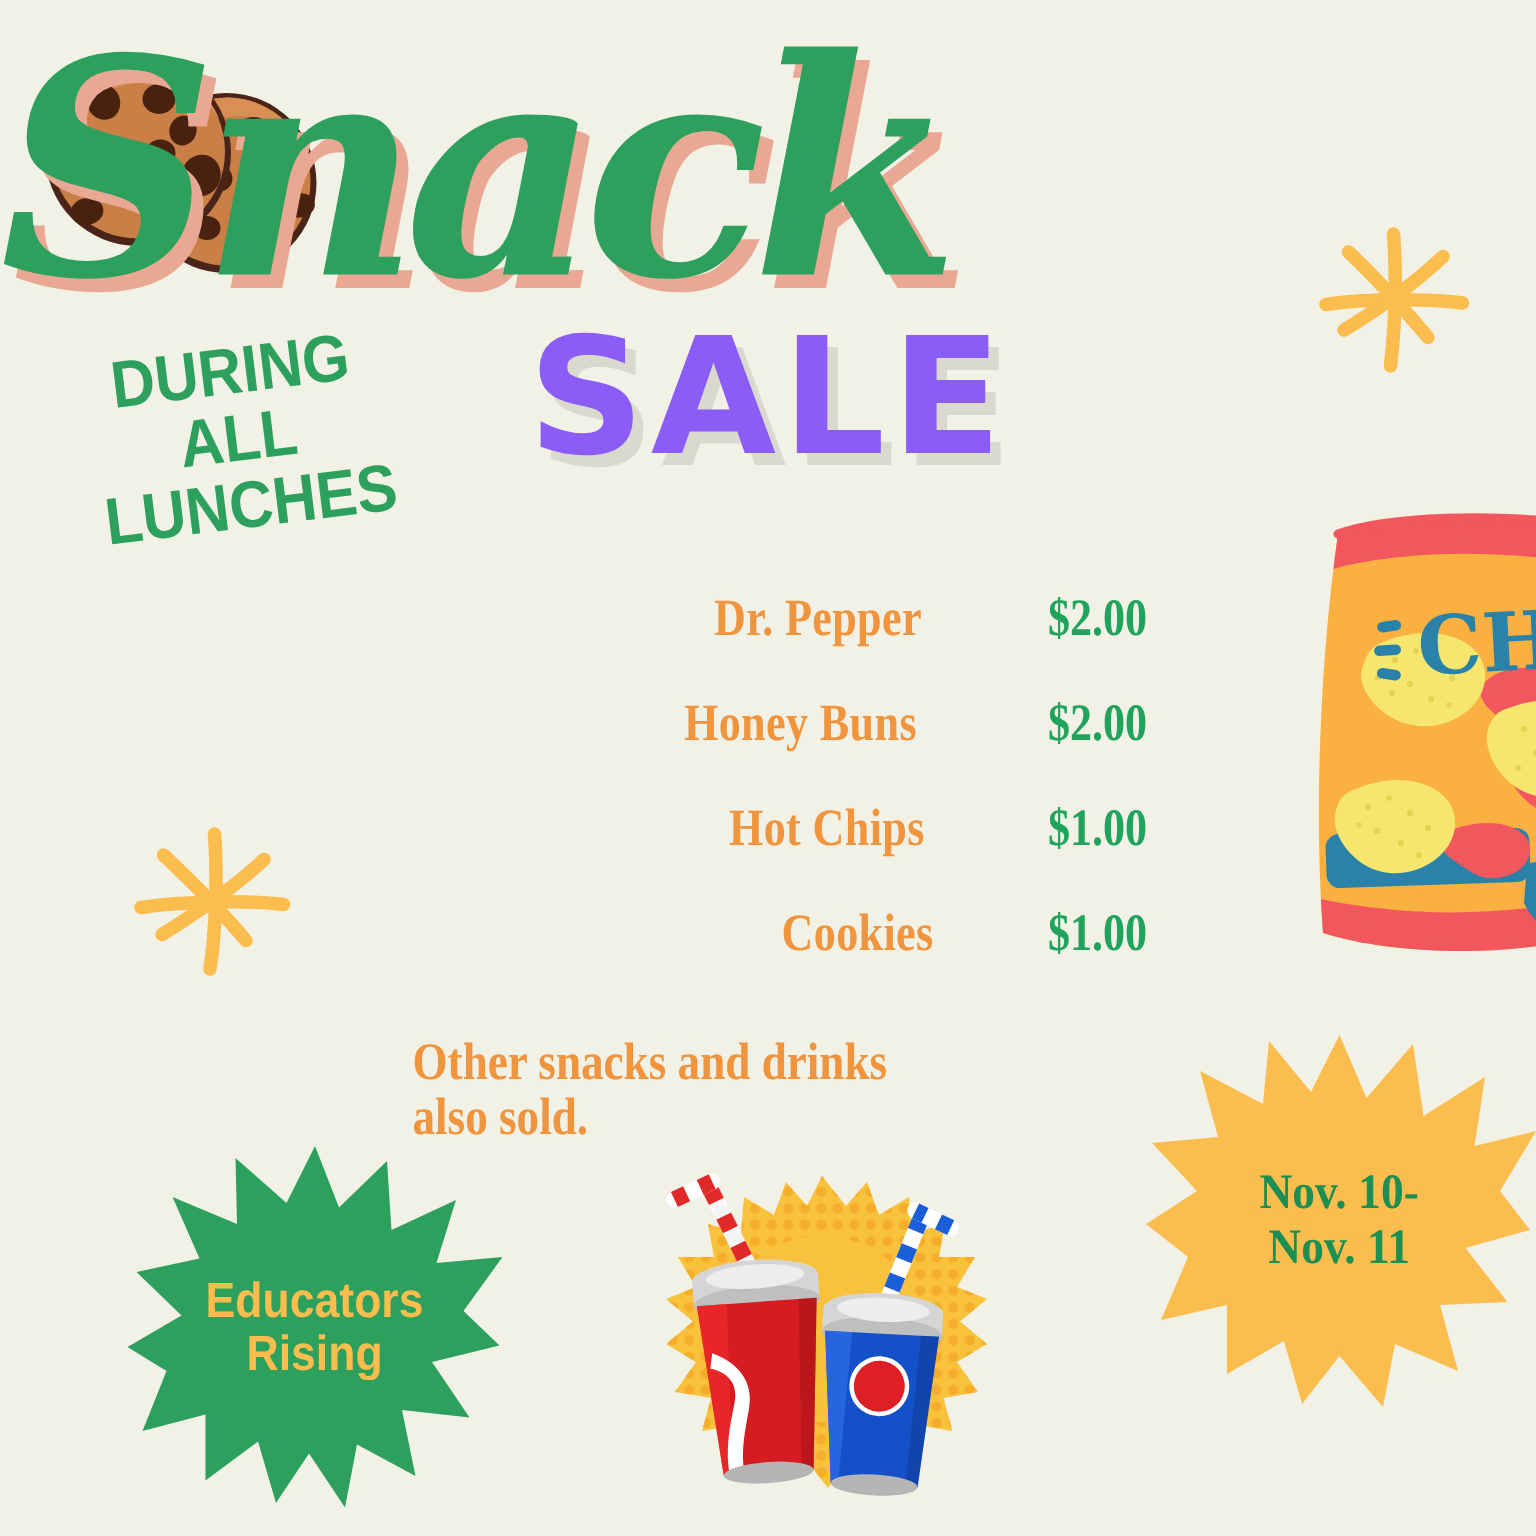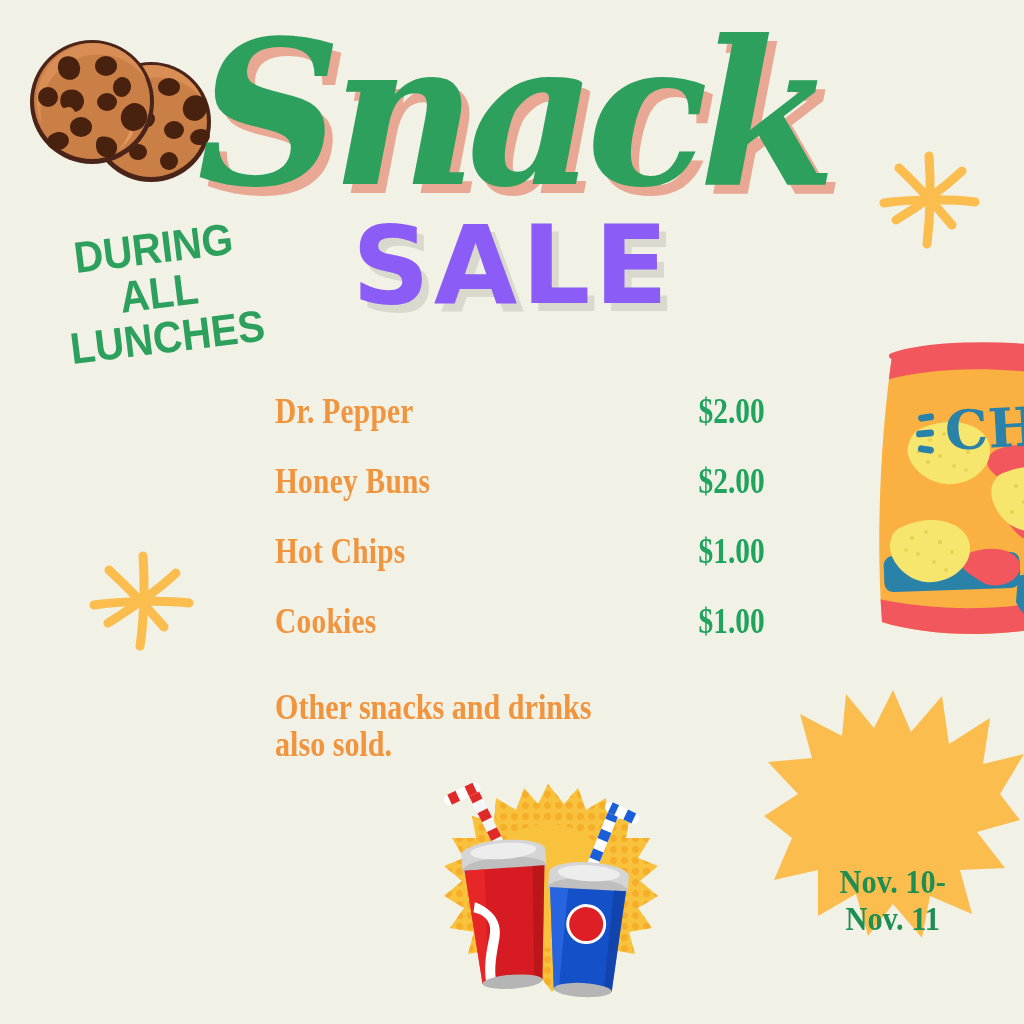--- a/index.html
+++ b/index.html
@@ -14,21 +14,20 @@
     width:1024px;height:1024px;
     background:#F1F1E6;
     overflow:hidden;
   }
 
   
   #title-snack{
     position:absolute;
     left:0; right:0;
     top:14px;
-    text-align:center;
     font-family:"DejaVu Serif", serif;
     font-style:italic;
     font-weight:bold;
     font-size:200px;
     line-height:1;
     letter-spacing:-10px;
     color:#2CA05C;
     text-shadow:8px 9px 0 #E8A893;
     user-select:none;
   }
@@ -64,23 +63,24 @@
   #during span{display:block; transform:scaleX(.92);}
 
   
   #menu{
     position:absolute;
     left:275px; top:392px;
     width:490px;
   }
   .menu-row{
     display:flex;
-    justify-content:space-between;
+    justify-content:flex-end;
     align-items:baseline;
     height:70px;
+    gap:45px;
   }
   .menu-name{
     font-family:"Liberation Serif", serif;
     font-weight:bold;
     font-size:35px;
     color:#F0943E;
     transform:scaleX(.84);
     transform-origin:left center;
     letter-spacing:.3px;
   }
@@ -102,21 +102,21 @@
     line-height:1.05;
     color:#F0943E;
     transform:scaleX(.86);
     transform-origin:left top;
   }
 
   
   .badge{
     position:absolute;
     display:flex;
-    align-items:flex-end;
+    align-items:center;
     justify-content:center;
     text-align:center;
   }
   .badge svg{position:absolute; inset:0; width:100%; height:100%;}
   .badge .badge-text{position:relative; z-index:2;}
 
   #badge-educators{
     left:85px; top:762px;
     width:250px; height:245px;
   }
@@ -304,20 +304,29 @@
       <div class="menu-name">Hot Chips</div>
       <div class="menu-price">$1.00</div>
     </div>
     <div class="menu-row">
       <div class="menu-name">Cookies</div>
       <div class="menu-price">$1.00</div>
     </div>
   </div>
   <div id="menu-note">Other snacks and drinks also sold.</div>
 
+  <div class="badge" id="badge-educators">
+    <svg viewBox="0 0 250 245" preserveAspectRatio="none">
+      <polygon fill="#2CA05C" points="125,2 141,43 173,12 176,58 219,38 206,80 250,76 224,112 248,135 203,146 228,183 183,178 192,222 153,201 145,243 121,207 99,240 87,199 52,225 52,181 10,192 26,152 0,136 36,115 6,86 48,77 30,36 73,54 72,10 106,40"></polygon>
+    </svg>
+    <div class="badge-text">
+      <div>Educators</div>
+      <div>Rising</div>
+    </div>
+  </div>
 
   <div class="badge" id="badge-dates">
     <svg viewBox="0 0 262 248" preserveAspectRatio="none">
       <polygon fill="#FBBD4E" points="131,0 149,42 180,6 187,54 228,28 221,74 262,64 238,104 258,130 215,142 243,178 198,180 210,224 168,206 160,248 131,214 106,246 94,204 56,226 56,180 12,190 30,148 2,126 36,104 6,72 50,68 38,24 80,46 84,4 112,38"></polygon>
     </svg>
     <div class="badge-text">
       <div>Nov. 10-</div>
       <div>Nov. 11</div>
     </div>
   </div>

